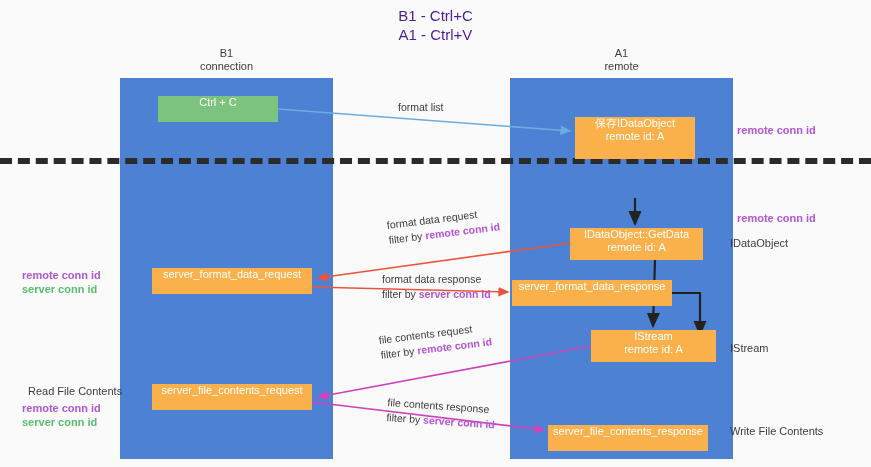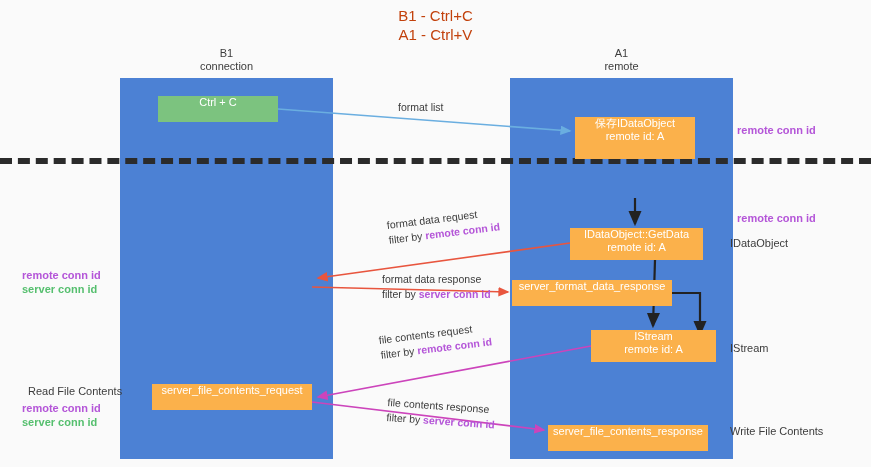--- a/index.html
+++ b/index.html
@@ -16,21 +16,21 @@
     overflow: hidden;
   }
 
   
   #title {
     position: absolute;
     left: 0; top: 6px;
     width: 871px;
     text-align: center;
     font-size: 15px;
-    color: #c2410c;
+    color: #4c1d95;
     line-height: 19px;
     white-space: pre-line;
   }
 
   
   .col-head {
     position: absolute;
     text-align: center;
     font-size: 11px;
     color: #3c3c3c;
@@ -206,20 +206,23 @@
     <span>保存IDataObject</span>
     <span class="l2">remote id: A</span>
   </div>
 
 
   <div class="node orange" id="n-getdata">
     <span>IDataObject::GetData</span>
     <span class="l2">remote id: A</span>
   </div>
 
+  <div class="node orange" id="n-sfdreq">
+    <span>server_format_data_request</span>
+  </div>
 
   <div class="node orange" id="n-sfdresp">
     <span>server_format_data_response</span>
   </div>
 
   <div class="node orange" id="n-istream">
     <span>IStream</span>
     <span class="l2">remote id: A</span>
   </div>
 

